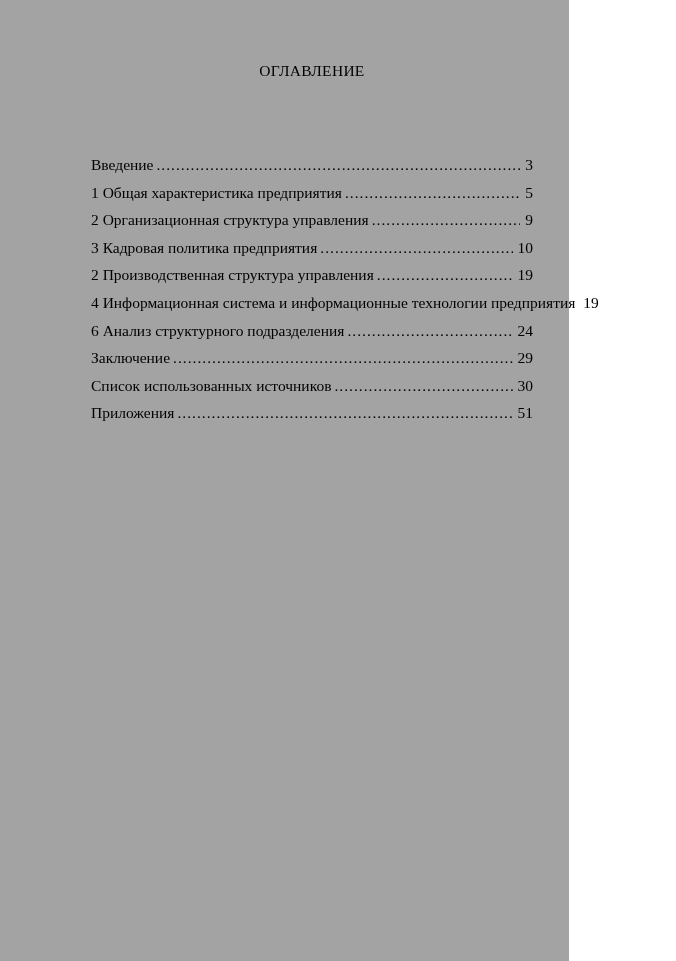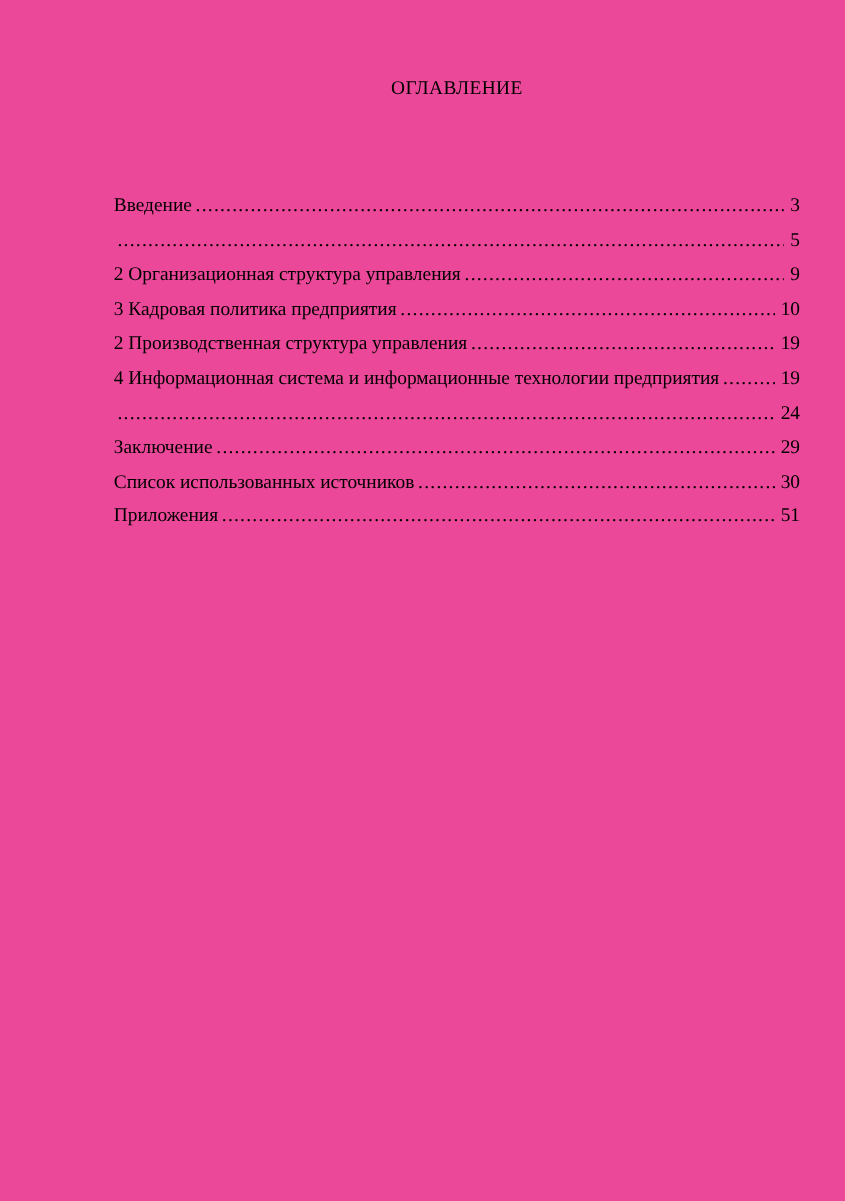--- a/index.html
+++ b/index.html
@@ -6,23 +6,23 @@
   html, body { background: #ffffff; }
   body {
     width: 676px;
     height: 961px;
     font-family: "Liberation Serif", "DejaVu Serif", serif;
     color: #000000;
     overflow: hidden;
   }
   .page {
     position: relative;
-    width: 676px;
+    width: 569px;
     height: 961px;
-    background: #ec4899;
+    background: #a3a3a3;
   }
   .content {
     padding-left: 91px;
     padding-right: 36px;
   }
   .doc-title {
     padding-top: 61px;
     text-align: center;
     font-size: 15.5px;
     font-weight: normal;
@@ -71,20 +71,21 @@
 
     <div class="toc">
 
       <div class="toc-row">
         <span class="toc-label">Введение</span>
         <span class="toc-dots"></span>
         <span class="toc-page">3</span>
       </div>
 
       <div class="toc-row">
+        <span class="toc-label">1 Общая характеристика предприятия</span>
         <span class="toc-dots"></span>
         <span class="toc-page">5</span>
       </div>
 
       <div class="toc-row">
         <span class="toc-label">2 Организационная структура управления</span>
         <span class="toc-dots"></span>
         <span class="toc-page">9</span>
       </div>
 
@@ -100,20 +101,21 @@
         <span class="toc-page">19</span>
       </div>
 
       <div class="toc-row">
         <span class="toc-label">4 Информационная система и информационные технологии предприятия</span>
         <span class="toc-dots"></span>
         <span class="toc-page">19</span>
       </div>
 
       <div class="toc-row">
+        <span class="toc-label">6 Анализ структурного подразделения</span>
         <span class="toc-dots"></span>
         <span class="toc-page">24</span>
       </div>
 
       <div class="toc-row">
         <span class="toc-label">Заключение</span>
         <span class="toc-dots"></span>
         <span class="toc-page">29</span>
       </div>
 

